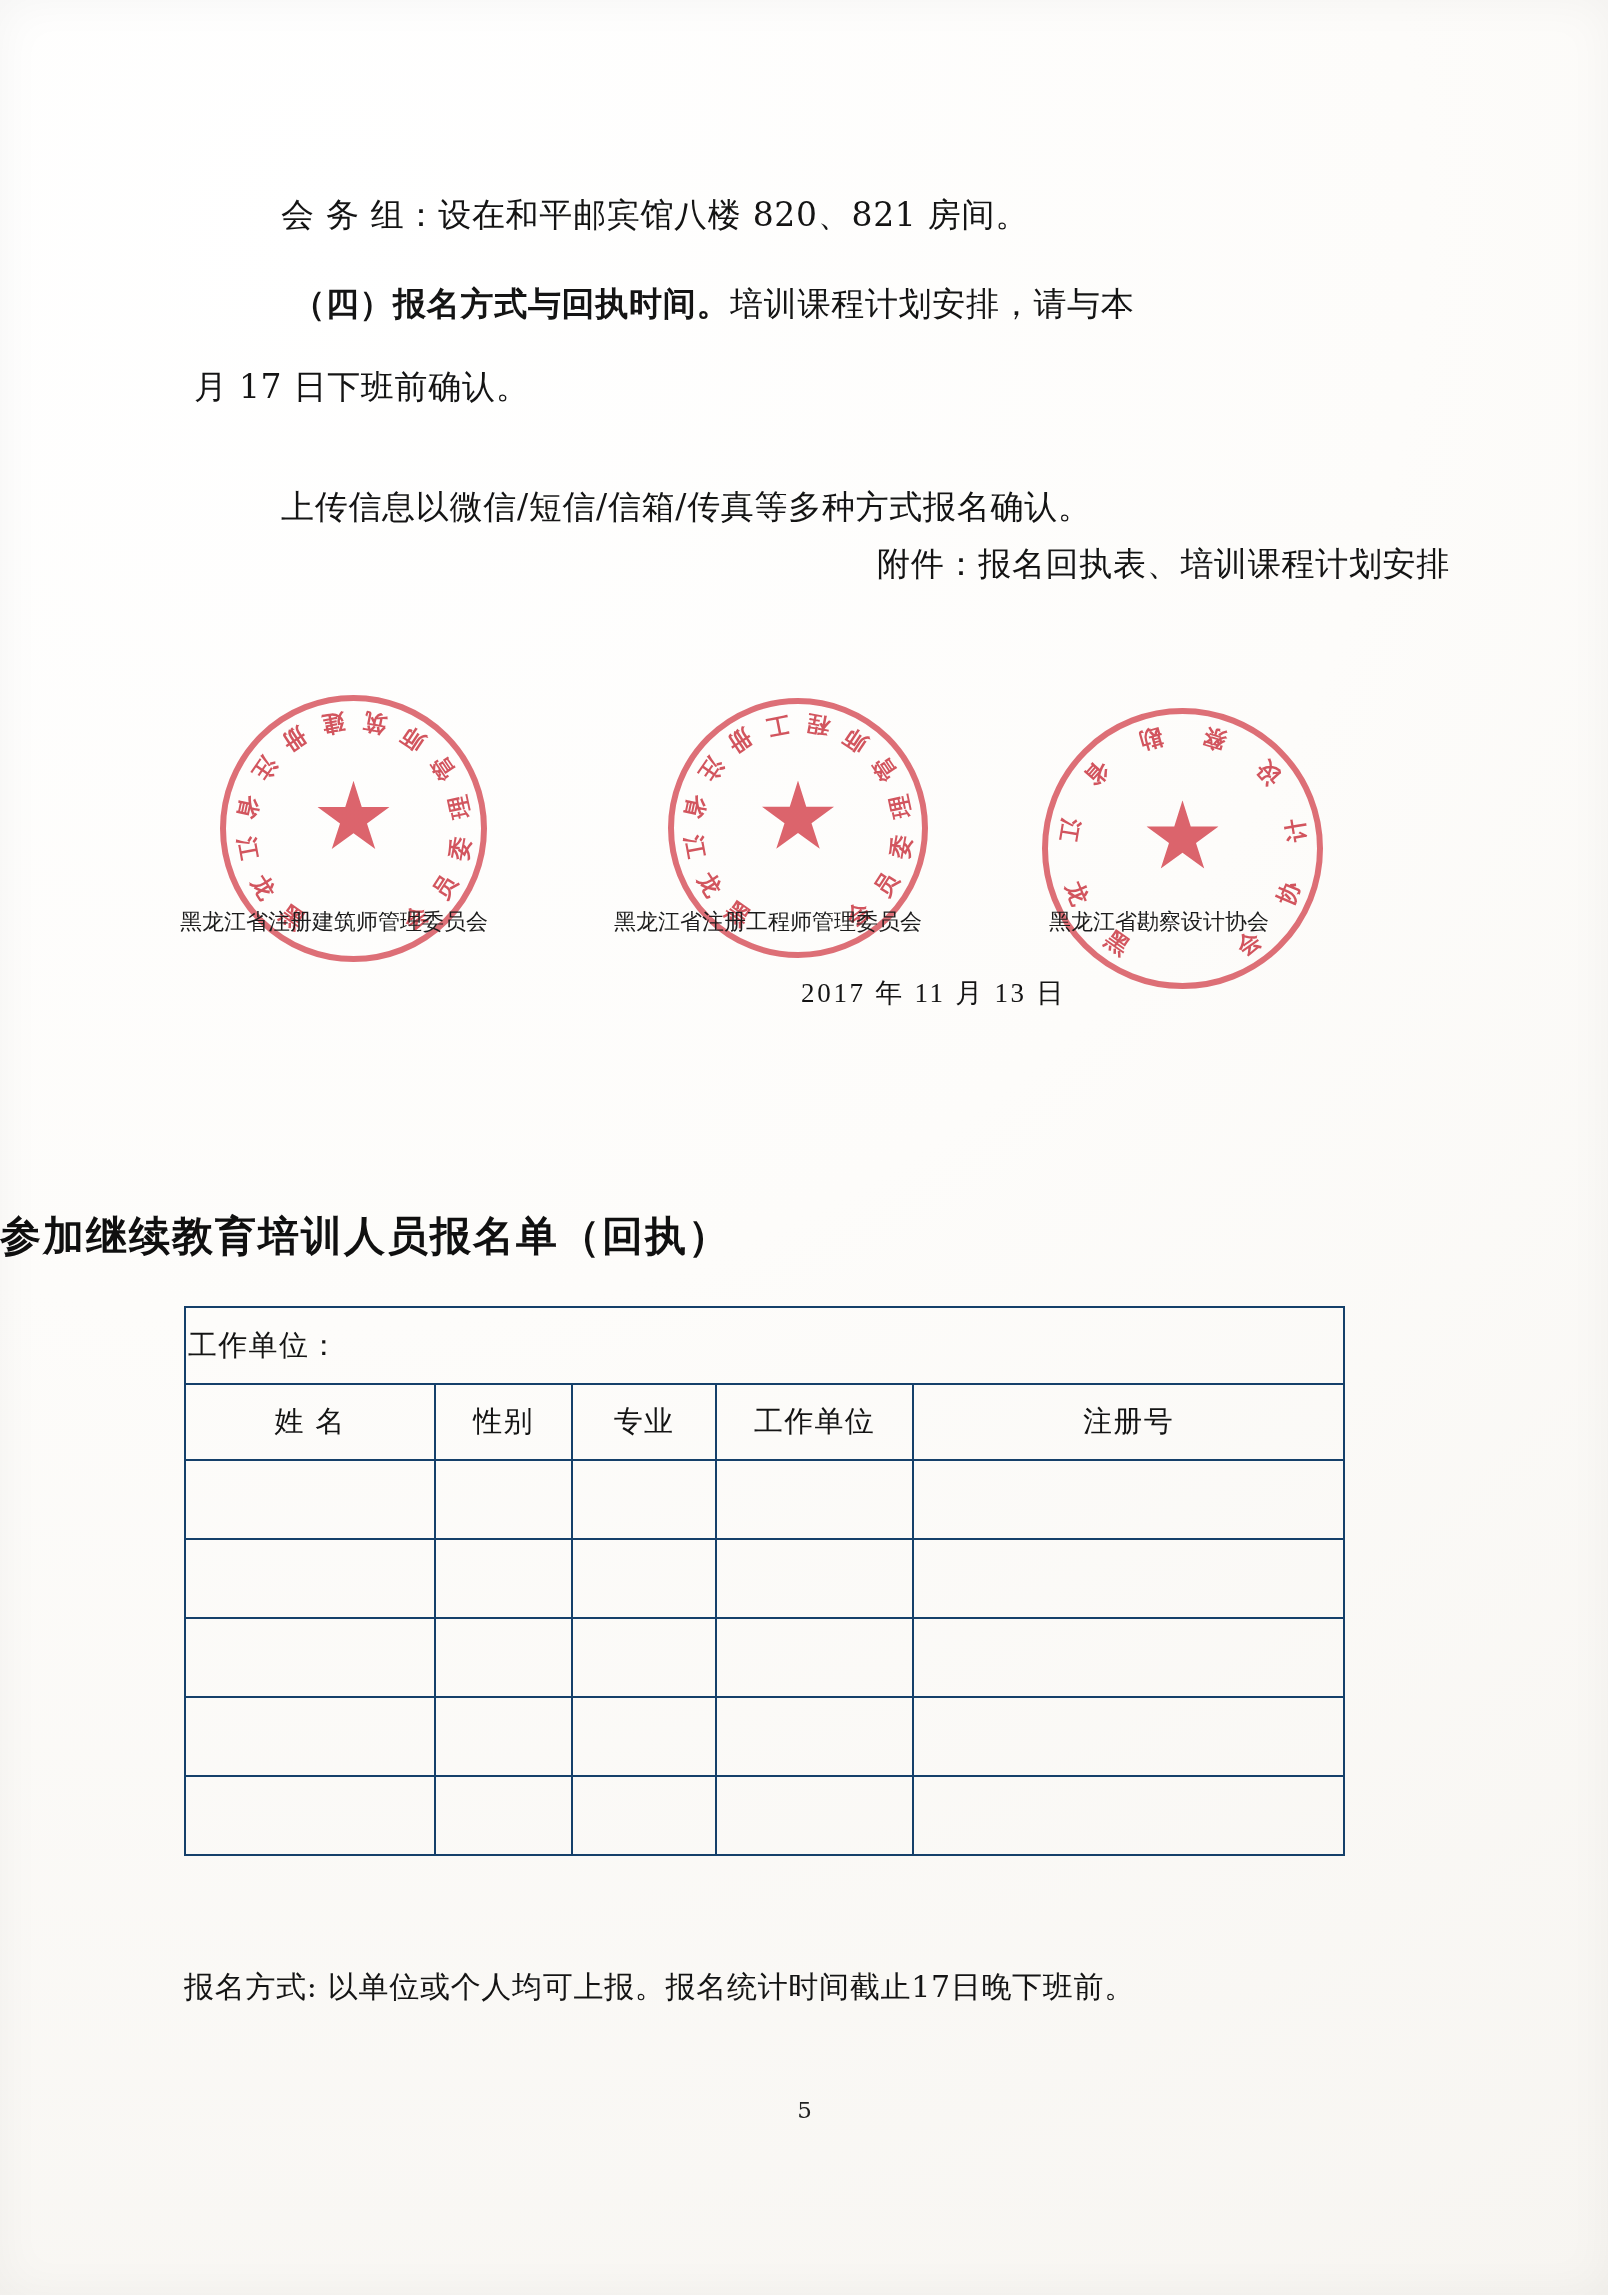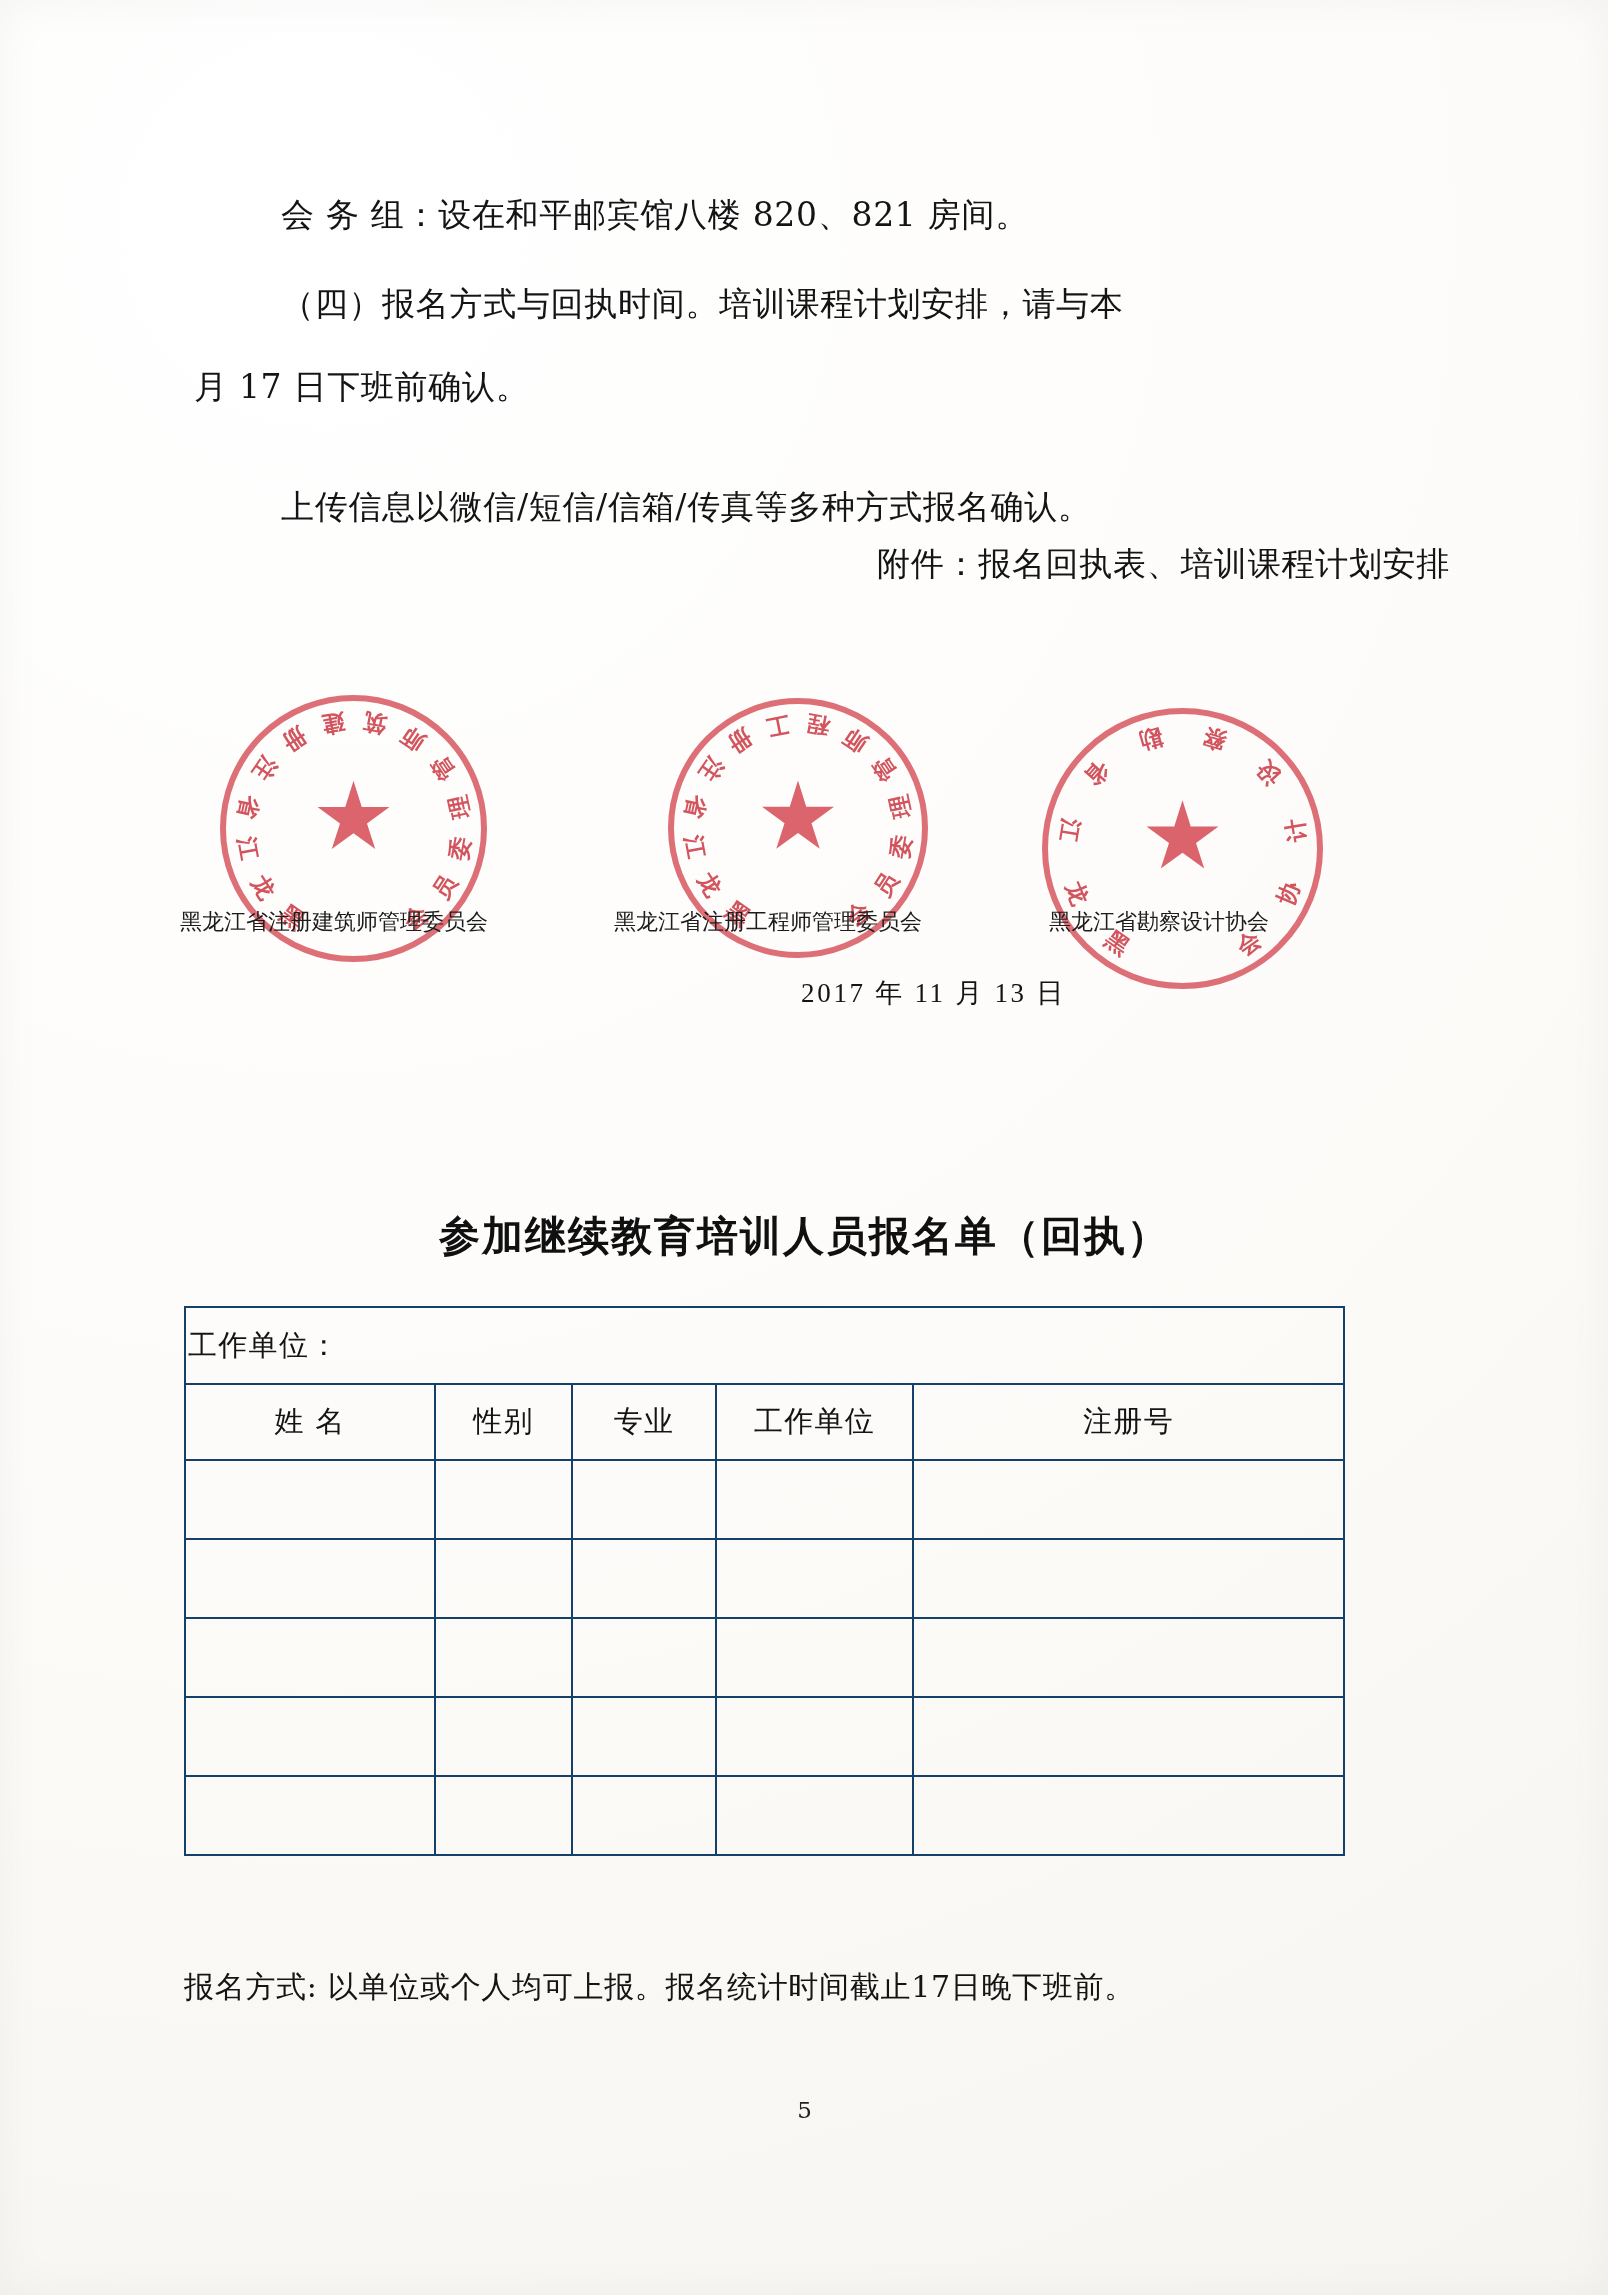--- a/index.html
+++ b/index.html
@@ -42,21 +42,21 @@
     letter-spacing: 0.7px;
     color: #141414;
     white-space: pre-wrap;
   }
   .p-1 { left: 281px;  top: 192px;  width: 1135px; }
   .p-2 { left: 281px;  top: 281px;  width: 1142px; font-weight: normal; }
   .p-2b{ left: 194px;  top: 364px;  width: 1169px; }
   .p-3 { left: 281px;  top: 484px;  width: 1169px; }
   .p-4 { left: 281px;  top: 541px;  width: 1169px; text-align: right; }
 
-  .bold-seg { font-weight: normal; }
+  .bold-seg { font-weight: bold; margin-left: 11px; }
 
   
   .seal {
     position: absolute;
     border-radius: 50%;
     border: 6px solid rgba(206, 46, 58, 0.78);
     box-sizing: border-box;
     opacity: 0.88;
   }
   .seal .inner-star {
@@ -109,21 +109,21 @@
     color: #141414;
     white-space: nowrap;
   }
 
   
   .form-title {
     position: absolute;
     left: 0;
     top: 1209px;
     width: 1609px;
-    text-align: center;
+    text-align: left;
     font-family: "DejaVu Sans", "Liberation Sans", sans-serif;
     font-size: 41px;
     font-weight: bold;
     letter-spacing: 2px;
     color: #101010;
   }
 
   
   .form-table {
     position: absolute;

